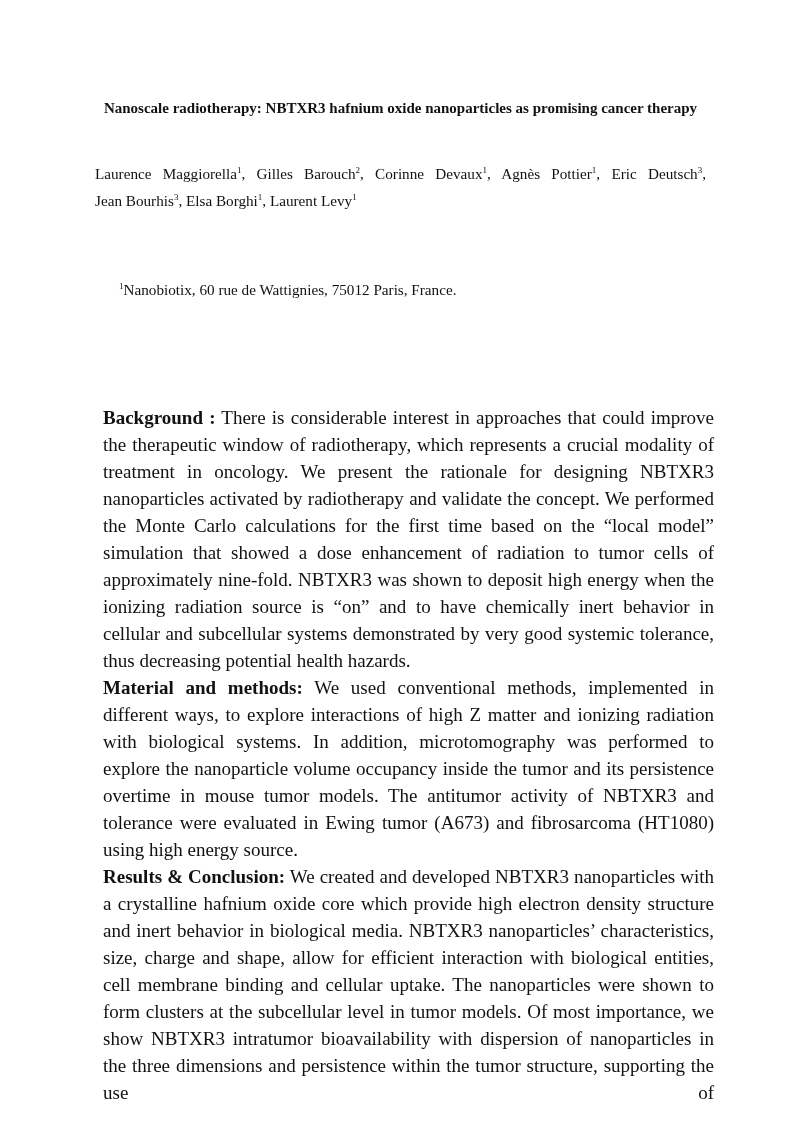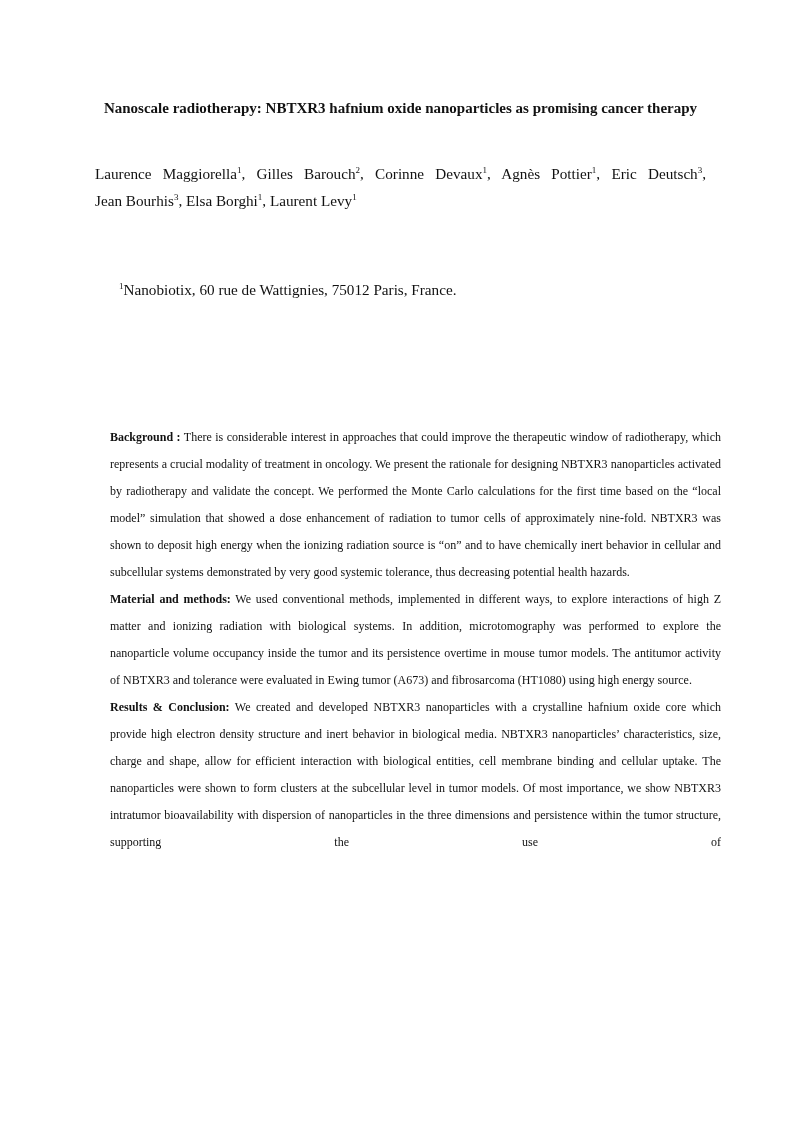--- a/index.html
+++ b/index.html
@@ -62,25 +62,24 @@
       font-size: 15.2px;
       line-height: 27px;
     }
     .affiliations p {
       margin: 0;
       text-align: justify;
     }
     .abstract {
       position: absolute;
       top: 404px;
-      left: 15px;
+      left: 8px;
       width: 611px;
-      font-size: 12px;
+      font-size: 19px;
       line-height: 27px;
-      margin-top: 20px;
     }
     .abstract p {
       margin: 0;
       text-align: justify;
     }
     .abstract b {
       font-weight: bold;
     }
   </style>
 </head>

